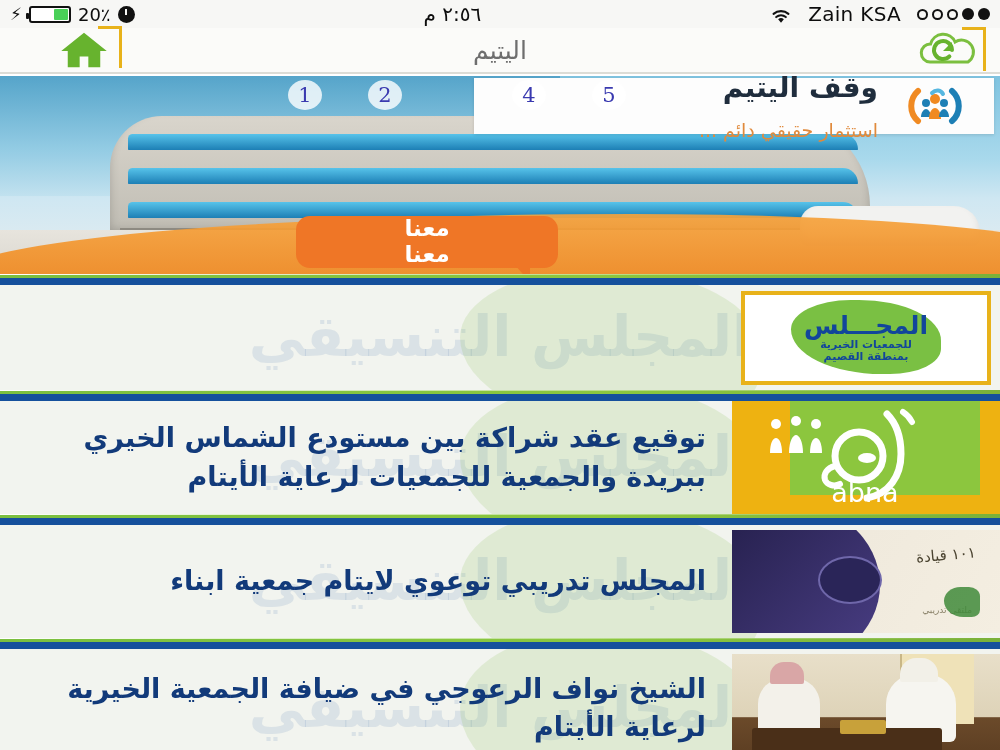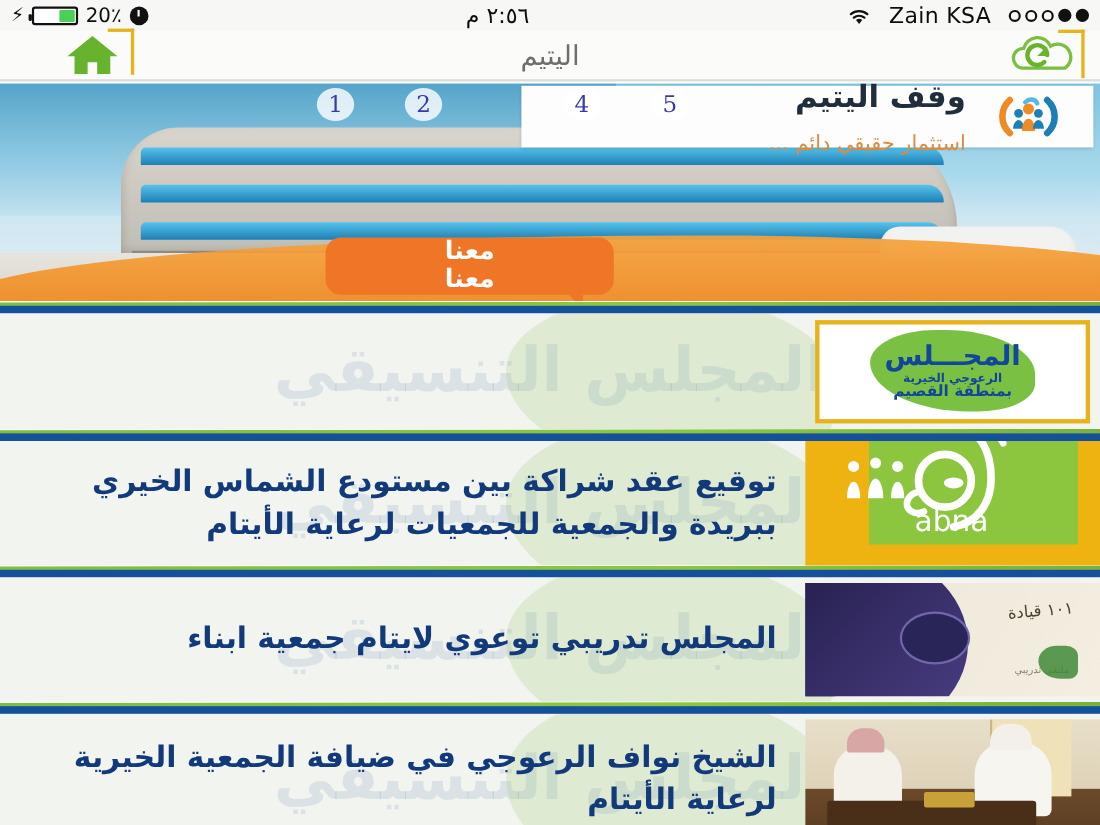--- a/index.html
+++ b/index.html
@@ -196,25 +196,25 @@
     position: absolute; left: 50%; top: 6%; transform: translateX(-50%);
     width: 150px; height: 86%; background: #7ac043; border-radius: 42% 58% 36% 64%;
   }
   .logo-majlis .t {
     position: relative; z-index: 2; text-align: center; color: #12469b;
     font-weight: bold; line-height: 1.05;
   }
   .logo-majlis .t .l1 { font-size: 25px; letter-spacing: 1px; }
   .logo-majlis .t .l2 { font-size: 25px; letter-spacing: 1px; }
   .logo-majlis .t .l3 { font-size: 11px; letter-spacing: 0; }
-  .logo-majlis .t .l4 { font-size: 14px; letter-spacing: 0; }
+  .logo-majlis .t .l4 { font-size: 11px; letter-spacing: 0; }
 
   .logo-abna {
     width: 268px; height: 138px; background: #eeb211; position: relative;
-    display: flex; align-items: flex-start; justify-content: center;
+    display: flex; align-items: center; justify-content: center;
   }
   .logo-abna .greenbox {
     position: absolute; left: 58px; top: 6px; width: 190px; height: 100px; background: #8cc63e;
   }
   .logo-abna .kids { position: absolute; left: 34px; top: 26px; width: 64px; height: 40px; z-index: 3; }
   .logo-abna .mark { position: relative; z-index: 3; }
 
   .photo-poster {
     width: 268px; height: 103px;
     background: linear-gradient(120deg,#2d2450 0%, #3b3470 26%, #efe9dc 27%, #f4eee1 100%);
@@ -390,21 +390,21 @@
     <div class="card h1">
       <div class="wm">
         <span class="wm-map"></span>
         <span>المجلس التنسيقي</span>
       </div>
       <div class="thumb">
         <div class="logo-majlis">
           <span class="mapblob"></span>
           <span class="t">
             <span class="l1" style="display:block">المجـــلس</span>
-            <span class="l3" style="display:block">الرعوجي الخيرية</span>
+            <span class="l3" style="display:block">للجمعيات الخيرية</span>
             <span class="l4" style="display:block">بمنطقة القصيم</span>
           </span>
         </div>
       </div>
     </div>
     <div class="divider thickblue">
       <span class="g"></span>
         <span class="y"></span>
         <span class="b"></span>
     </div>

